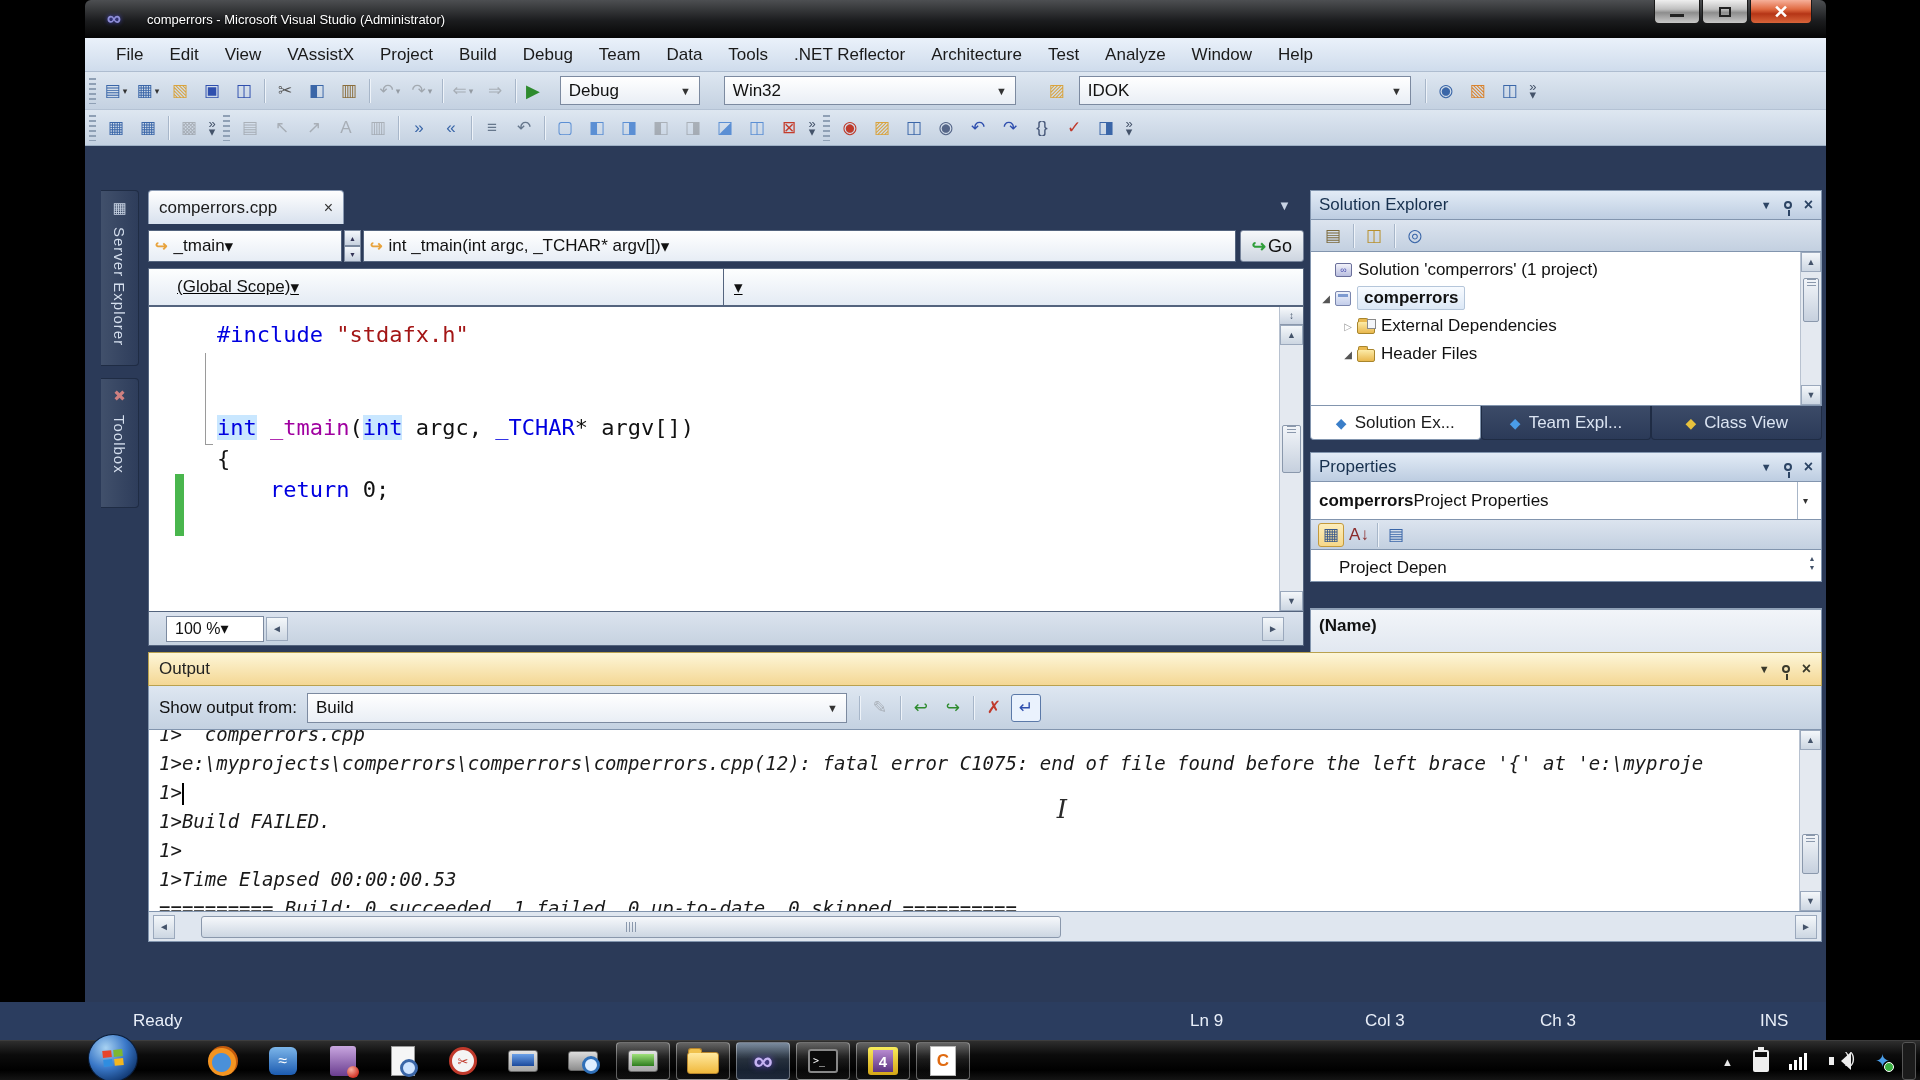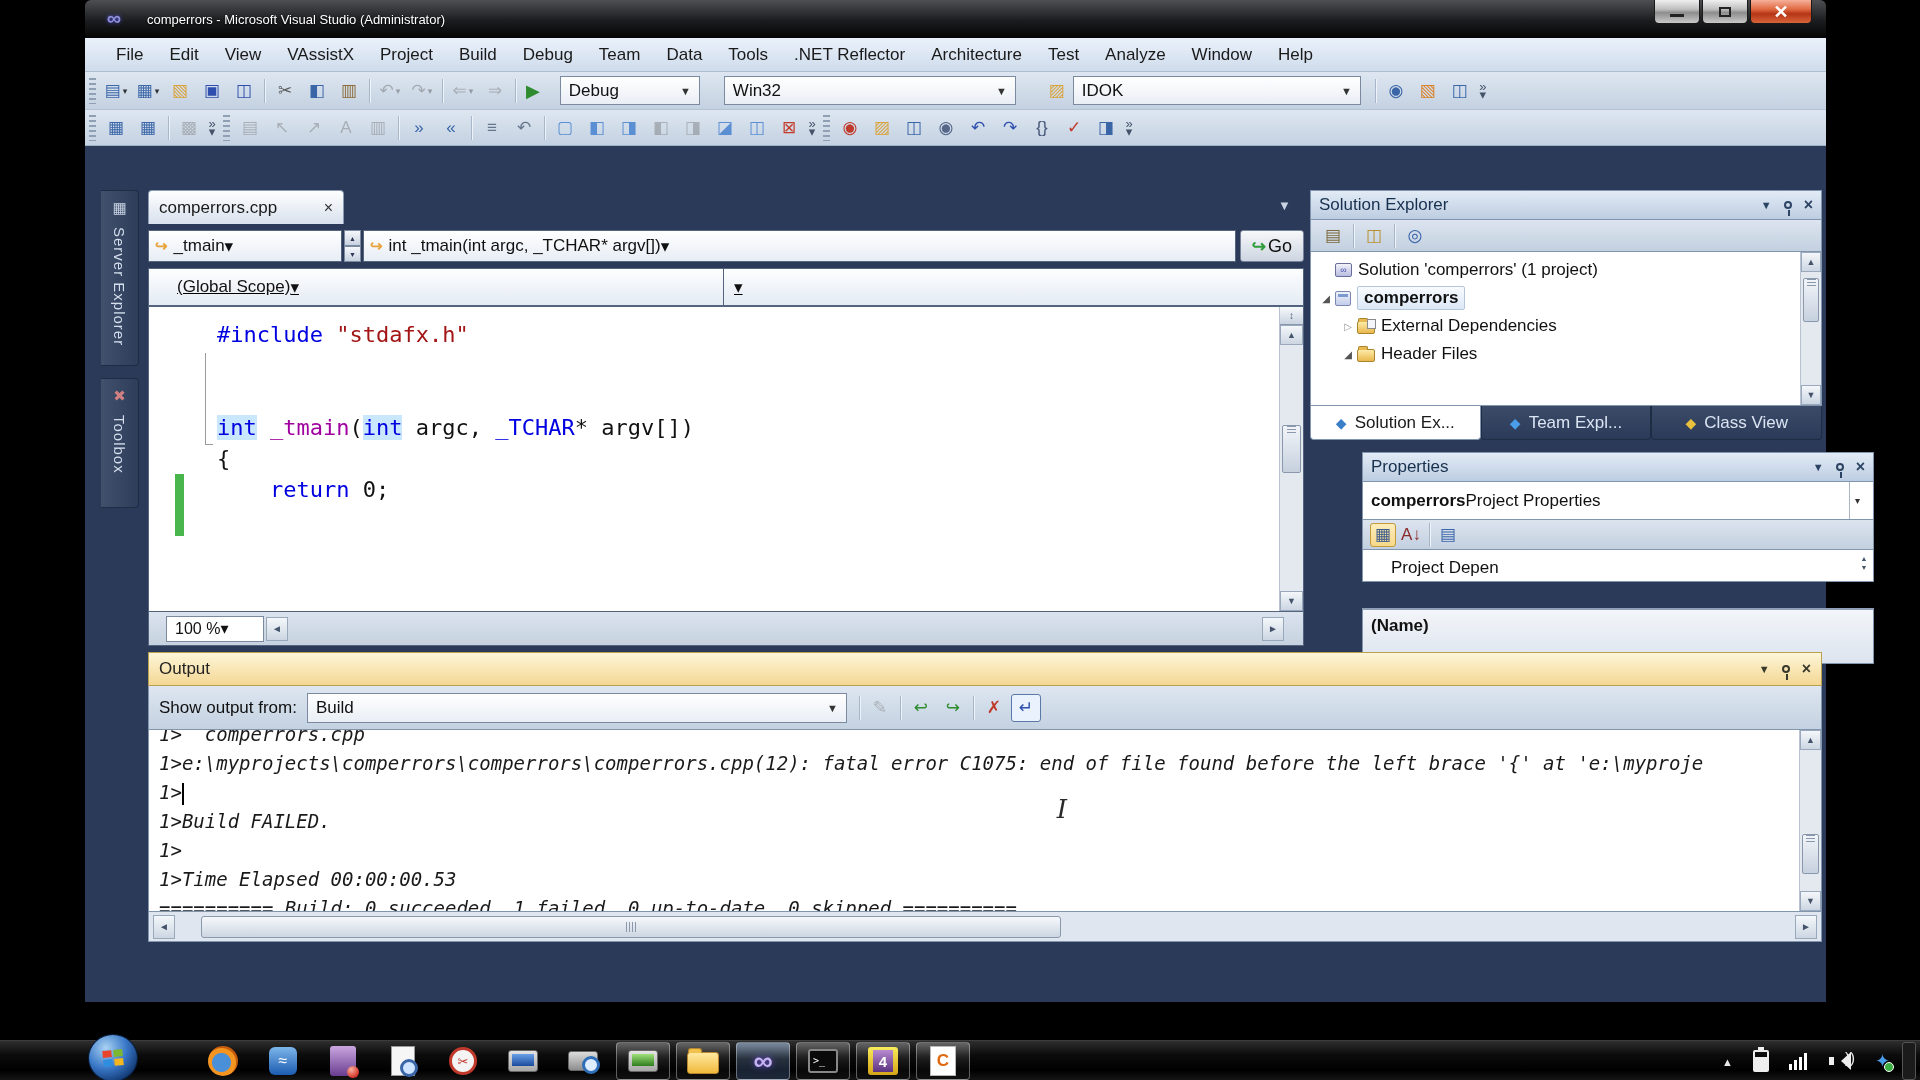--- a/index.html
+++ b/index.html
@@ -150,21 +150,21 @@
   .se-vscroll { position:absolute; right:0; top:0; width:21px; height:100%; background:#e4e9f0;
     border-left:1px solid #b8c2d0; }
   .se-tabs { height:34px; display:flex; margin-top:0; background:transparent; }
   .se-tab { flex:1; display:flex; align-items:center; justify-content:center; gap:8px; font-size:17px;
     color:#dbe4f2; border:1px solid #1f2c44; border-top:none; background:linear-gradient(#3c4b68,#2b3a58);
     border-radius:0 0 4px 4px; white-space:nowrap; }
   .se-tab.active { background:#fff; color:#1a1a1a; border-color:#8295ae; }
   .se-tab .ticon { font-size:14px; }
 
   
-  .props { position:absolute; left:1362px; top:452px; width:512px; }
+  .props { position:absolute; left:1310px; top:452px; width:512px; }
   .props-obj { height:38px; background:#fff; border:1px solid #8295ae; border-top:none; display:flex;
     align-items:center; padding:0 8px; font-size:17px; color:#111; }
   .props-obj .dd-strip { margin-left:auto; align-self:stretch; width:16px; border-left:1px solid #a8b6c8;
     display:flex; align-items:center; justify-content:center; font-size:10px; color:#333; }
   .props-toolbar { height:30px; background:linear-gradient(#dce4ef,#c3d0e0); border:1px solid #8295ae;
     border-top:none; display:flex; align-items:center; padding-left:6px; }
   .props-toolbar .tbtn { min-width:26px; height:24px; }
   .props-toolbar .tbtn.sel { background:linear-gradient(#fdeebc,#f6d889); border:1px solid #c49a3c; }
   .props-grid { height:32px; background:#fff; border:1px solid #8295ae; border-top:none; display:flex;
     align-items:flex-start; overflow:hidden; }
@@ -376,21 +376,21 @@
       <span>Debug</span>
         <span class="arrow">▼</span>
     </div>
     <div class="combo" style="width:292px; margin-left:24px;">
       <span>Win32</span>
         <span class="arrow">▼</span>
     </div>
     <div class="tbtn" style="margin-left:26px;">
         <span class="glyph" style="color:#d9a33c;">▨</span>
       </div>
-    <div class="combo" style="width:288px; ">
+    <div class="combo" style="width:332px; margin-left:6px;">
       <span>IDOK</span>
         <span class="arrow">▼</span>
     </div>
     <div class="iconrow" style="margin-left:10px;">
         <div class="tsep"></div>
         <div class="tbtn">
           <span class="glyph" style="color: rgb(58, 102, 168);">◉</span>
         </div>
         <div class="tbtn">
           <span class="glyph" style="color: rgb(217, 130, 44);">▧</span>
@@ -748,20 +748,27 @@
     </div>
     <div class="out-hbar">
       <div class="hs-btn">◄</div>
       <div class="out-hthumb">
           <div class="hgrip"></div>
         </div>
       <div class="hs-btn" style="margin-left:auto;">►</div>
     </div>
   </div>
 
+  <div class="statusbar">
+    <span style="left:133px;">Ready</span>
+    <span style="left:1190px;">Ln 9</span>
+    <span style="left:1365px;">Col 3</span>
+    <span style="left:1540px;">Ch 3</span>
+    <span style="left:1760px;">INS</span>
+  </div>
 
   <div class="taskbar">
     <div class="start-orb">
         <div class="orb-flag"></div>
       </div>
     <div class="task-apps">
         <div class="task-app">
           <div class="g-firefox"></div>
         </div>
         <div class="task-app">

